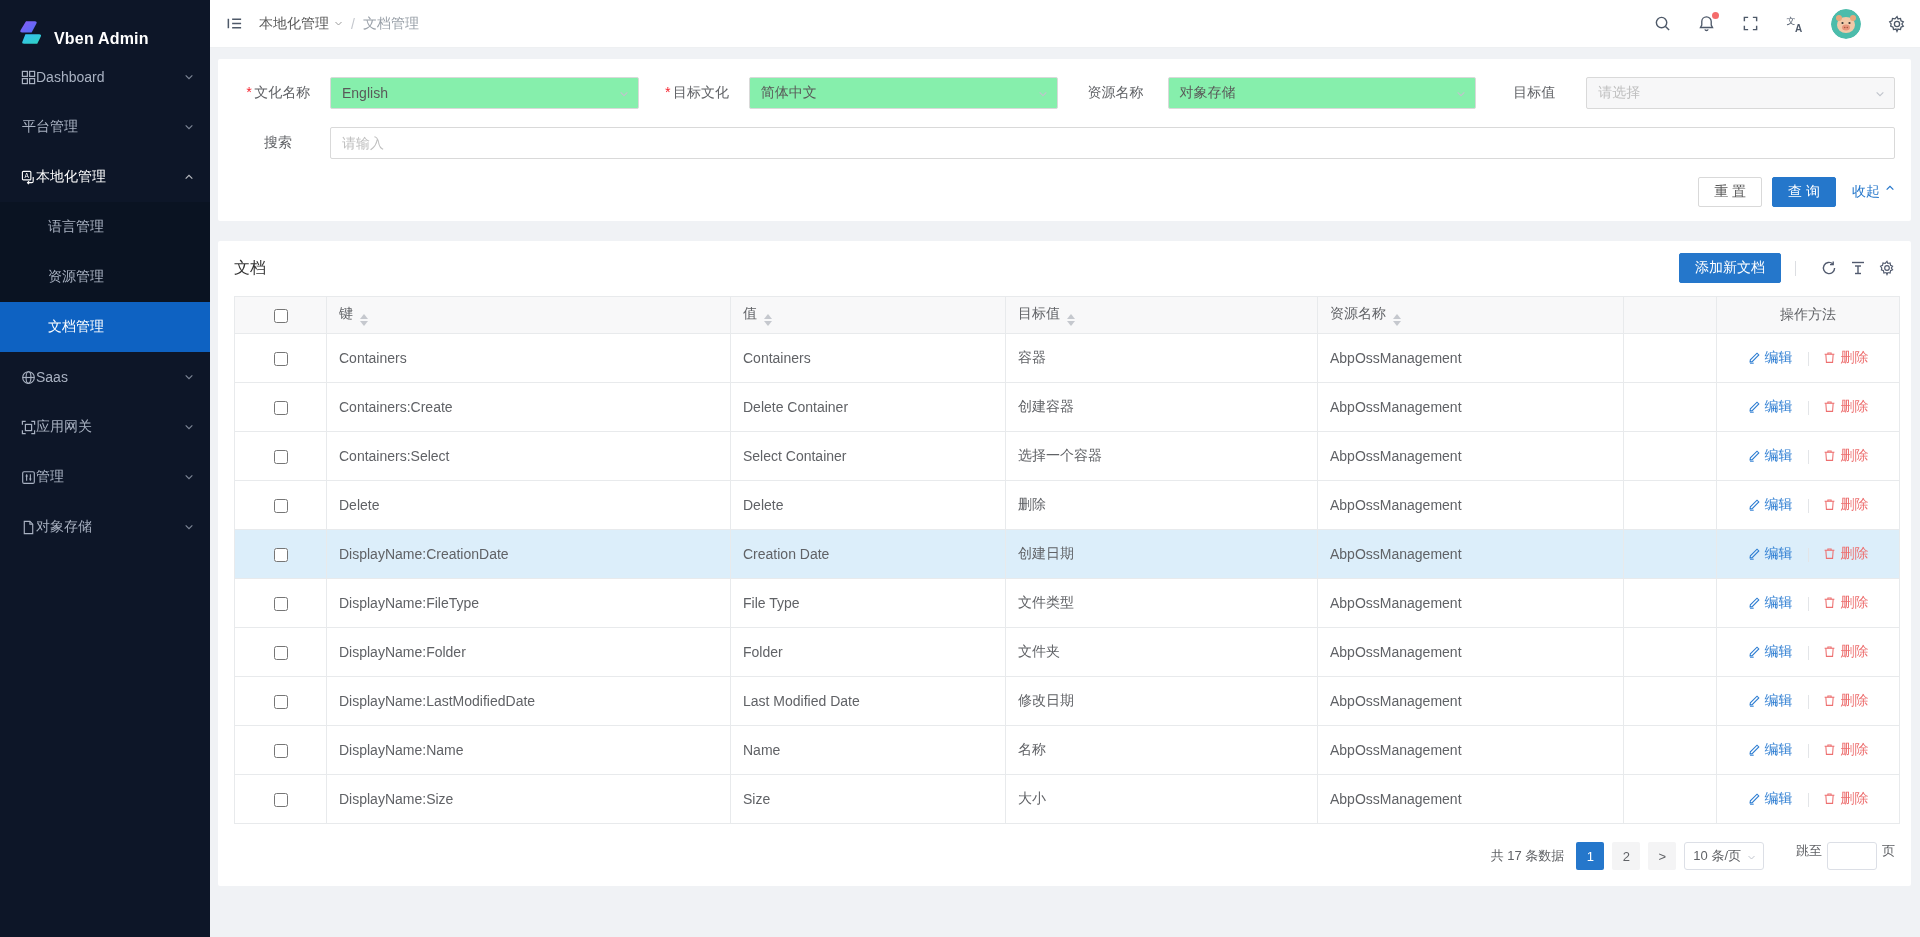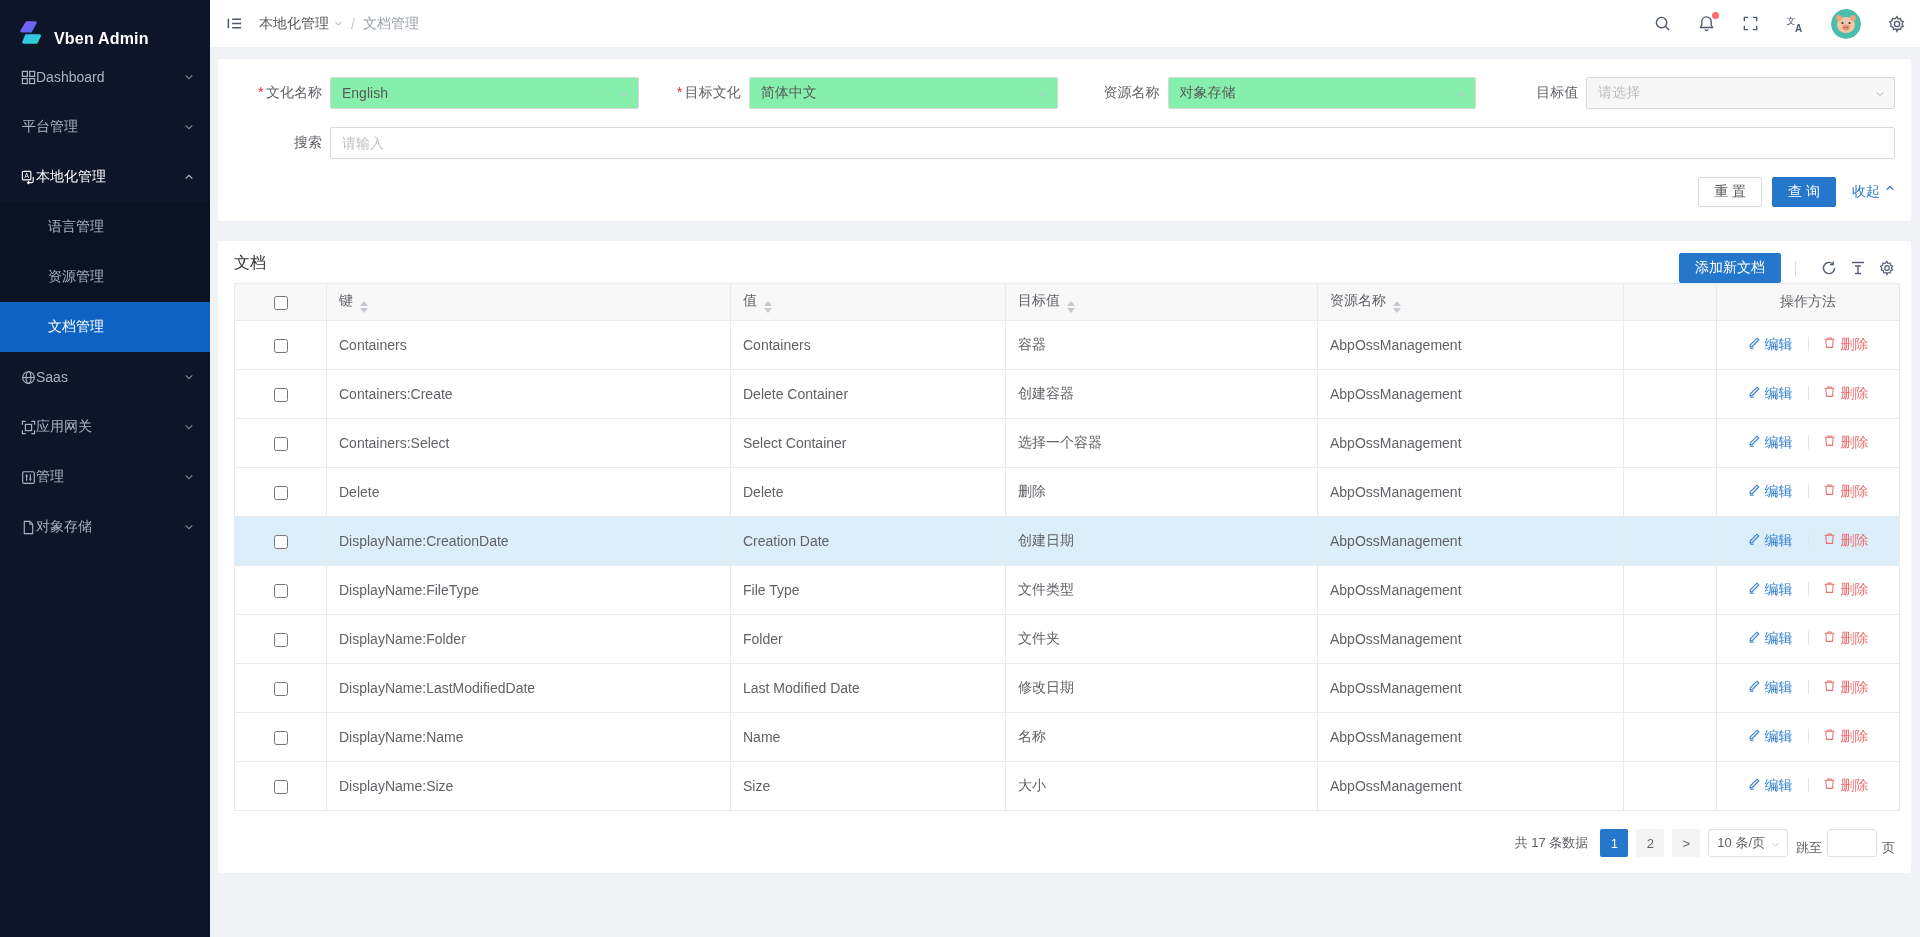--- a/index.html
+++ b/index.html
@@ -42,70 +42,70 @@
   .avatar{width:30px;height:30px;border-radius:50%;overflow:hidden;cursor:pointer;display:flex;}
 
   
   .content{position:absolute;left:210px;top:48px;right:0;bottom:0;background:#f0f2f5;padding:11px 9px 0 8px;overflow:hidden;}
   .card{background:#fff;border-radius:2px;}
 
   
   .filter-card{padding:18px 16px 14px;}
   .filter-grid{display:grid;grid-template-columns:repeat(4,1fr);column-gap:14px;}
   .field{display:flex;align-items:center;min-width:0;}
-  .field-label{width:96px;flex-shrink:0;text-align:right;padding-right:8px;color:#606266;white-space:nowrap;}
+  .field-label{width:96px;flex-shrink:0;text-align:center;padding-right:8px;color:#606266;white-space:nowrap;}
   .req{color:#f5222d;margin-right:3px;}
   .select{flex:1;height:32px;border:1px solid #d9d9d9;border-radius:2px;background:#86efac;display:flex;align-items:center;padding:0 26px 0 11px;position:relative;color:#595959;cursor:pointer;min-width:0;}
   .select .sel-caret{position:absolute;right:9px;top:11px;color:#c0c4cc;display:flex;}
   .select.disabled{background:#f7f7f8;cursor:not-allowed;}
   .placeholder{color:#bfbfbf;}
   .search-row{display:flex;align-items:center;margin-top:18px;}
   .text-input{flex:1;height:32px;border:1px solid #d9d9d9;border-radius:2px;padding:0 11px;font-size:14px;color:#595959;font-family:inherit;outline:none;}
   .text-input::placeholder{color:#bfbfbf;}
   .filter-actions{display:flex;justify-content:flex-end;align-items:center;gap:10px;margin-top:18px;}
   .btn{height:30px;padding:0 15px;border-radius:2px;font-size:14px;display:inline-flex;align-items:center;justify-content:center;cursor:pointer;font-family:inherit;}
   .btn-default{background:#fff;border:1px solid #d9d9d9;color:#595959;}
   .btn-primary{background:var(--primary);border:1px solid var(--primary);color:#fff;}
   .collapse-link{color:var(--primary);display:inline-flex;align-items:flex-start;gap:5px;cursor:pointer;margin-left:6px;font-size:14px;}
 
   
   .table-card{margin-top:20px;padding:12px 16px 16px;}
-  .tc-head{display:flex;}
+  .tc-head{display:flex;align-items:center;margin-bottom:13px;}
   .tc-title{font-size:16px;color:#333;}
   .tc-tools{margin-left:auto;display:flex;align-items:center;}
   .tool-divider{width:1px;height:15px;background:#dcdee2;margin:0 12px 0 14px;}
   .tool-icon{display:flex;color:#515a6e;cursor:pointer;margin-left:13px;}
   .tool-icon:first-of-type{margin-left:0;}
 
   table{width:100%;border-collapse:collapse;table-layout:fixed;}
   th,td{border:1px solid var(--border);padding:0 12px;text-align:left;font-weight:normal;overflow:hidden;white-space:nowrap;text-overflow:ellipsis;}
   thead th{height:37px;background:#f8f8f9;color:#606266;font-size:14px;}
   tbody td{height:49px;color:#606266;font-size:14px;background:#fff;}
   tr.highlight td{background:#dceefa;}
   .col-check{text-align:center;}
   .col-actions{text-align:center;}
   th.sortable{cursor:pointer;}
   .sort{display:inline-flex;flex-direction:column;gap:2px;margin-left:7px;vertical-align:-1px;}
   .sort i{display:block;width:0;height:0;border-left:4px solid transparent;border-right:4px solid transparent;}
   .sort .up{border-bottom:5px solid #c5c8ce;}
   .sort .dn{border-top:5px solid #c5c8ce;}
   input[type="checkbox"]{width:14px;height:14px;accent-color:var(--primary);cursor:pointer;vertical-align:middle;}
-  .act-link{display:inline-flex;align-items:flex-start;gap:4px;cursor:pointer;font-size:14px;}
+  .act-link{display:inline-flex;align-items:center;gap:4px;cursor:pointer;font-size:14px;}
   .act-edit{color:#2d7dd2;}
   .act-del{color:var(--danger);}
   .act-sep{display:inline-block;width:1px;height:14px;background:#e3e5e8;margin:0 11px;vertical-align:-2px;}
 
   
   .pagination{display:flex;justify-content:flex-end;align-items:center;gap:8px;margin-top:18px;font-size:13px;color:#606266;}
   .pg-total{margin-right:4px;}
   .pg-btn{min-width:28px;height:28px;padding:0 6px;border-radius:2px;background:#f4f4f5;color:#606266;display:inline-flex;align-items:center;justify-content:center;cursor:pointer;font-size:13px;}
   .pg-btn.active{background:var(--primary);color:#fff;}
   .pg-size{height:28px;border:1px solid #dcdfe6;border-radius:3px;background:#fff;display:inline-flex;align-items:center;padding:0 22px 0 8px;position:relative;cursor:pointer;color:#606266;}
   .pg-size .sel-caret{position:absolute;right:7px;top:10px;color:#c0c4cc;display:flex;}
-  .pg-jump{display:inline-flex;align-items:flex-end;gap:5px;}
+  .pg-jump{display:inline-flex;align-items:flex-start;gap:5px;margin-left:24px;}
   .pg-jump-input{width:50px;height:28px;border:1px solid #dcdfe6;border-radius:3px;outline:none;padding:0 6px;font-family:inherit;}
   svg{flex-shrink:0;}
 </style>
 </head>
 <body>
 
 <aside class="sidebar">
   <div class="logo">
     <svg width="30" height="30" viewBox="0 0 48 48">
       <defs>

